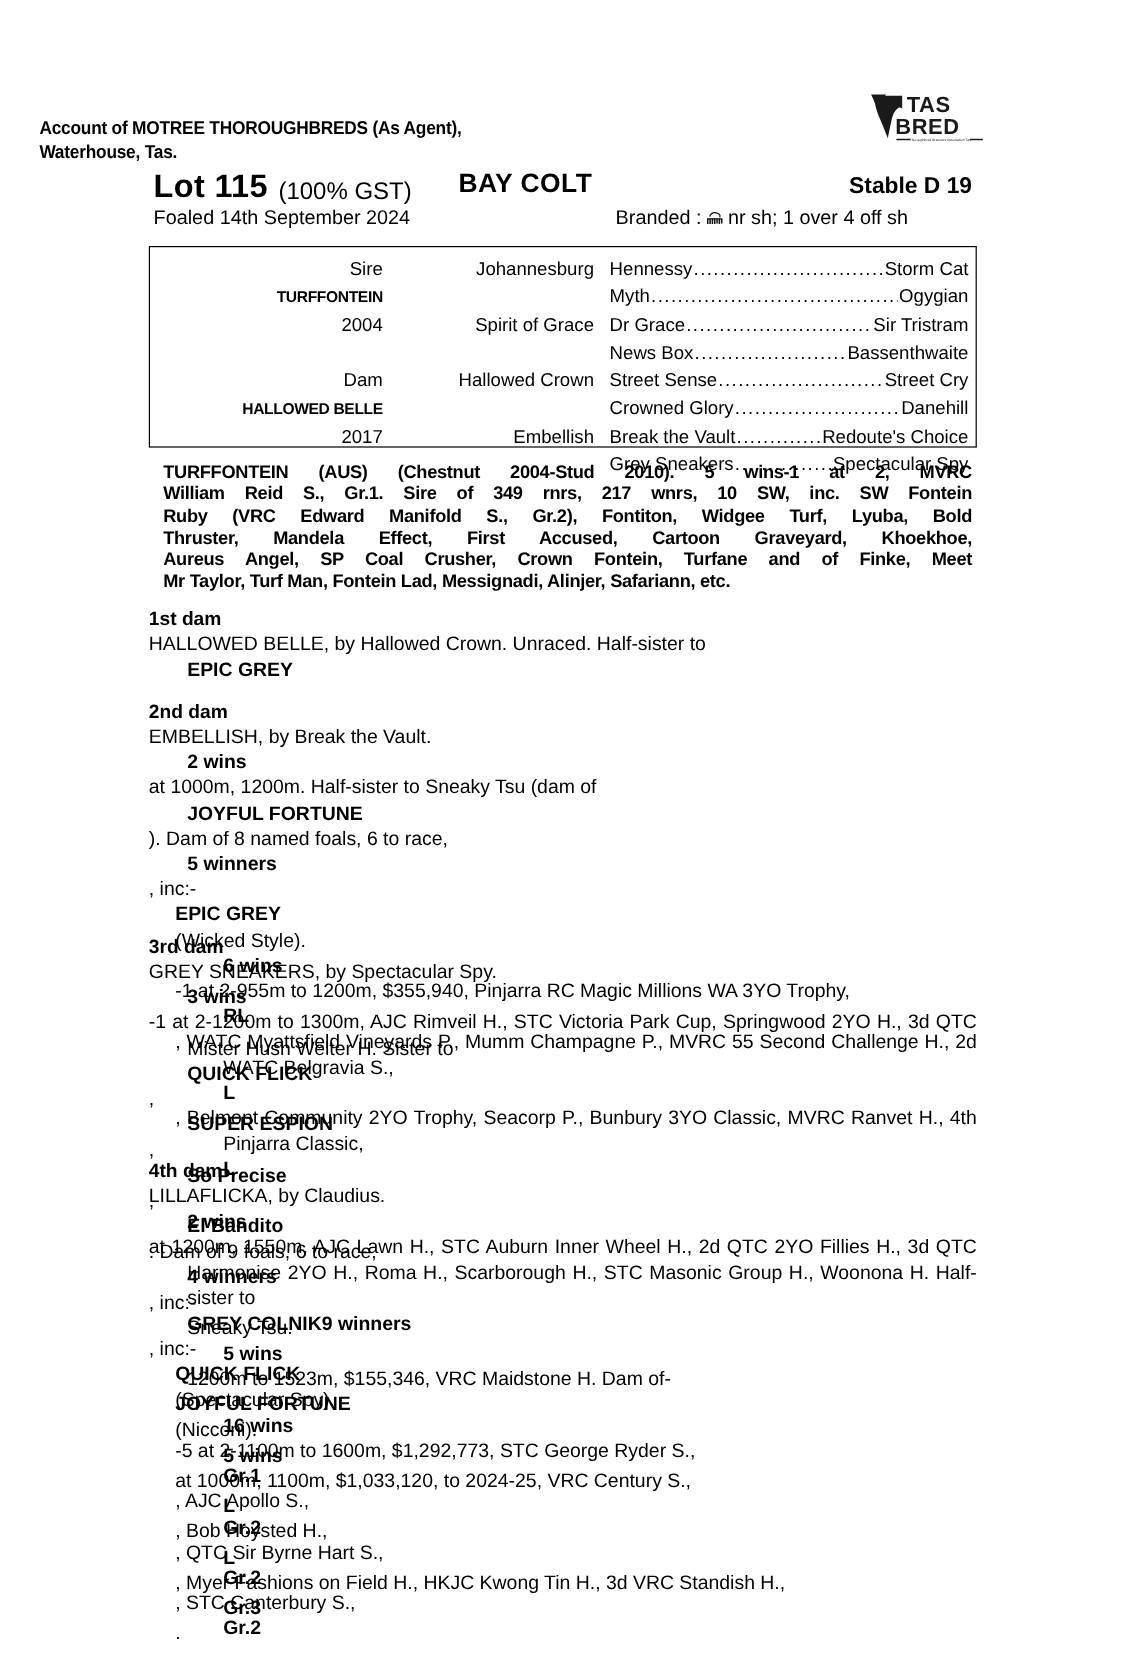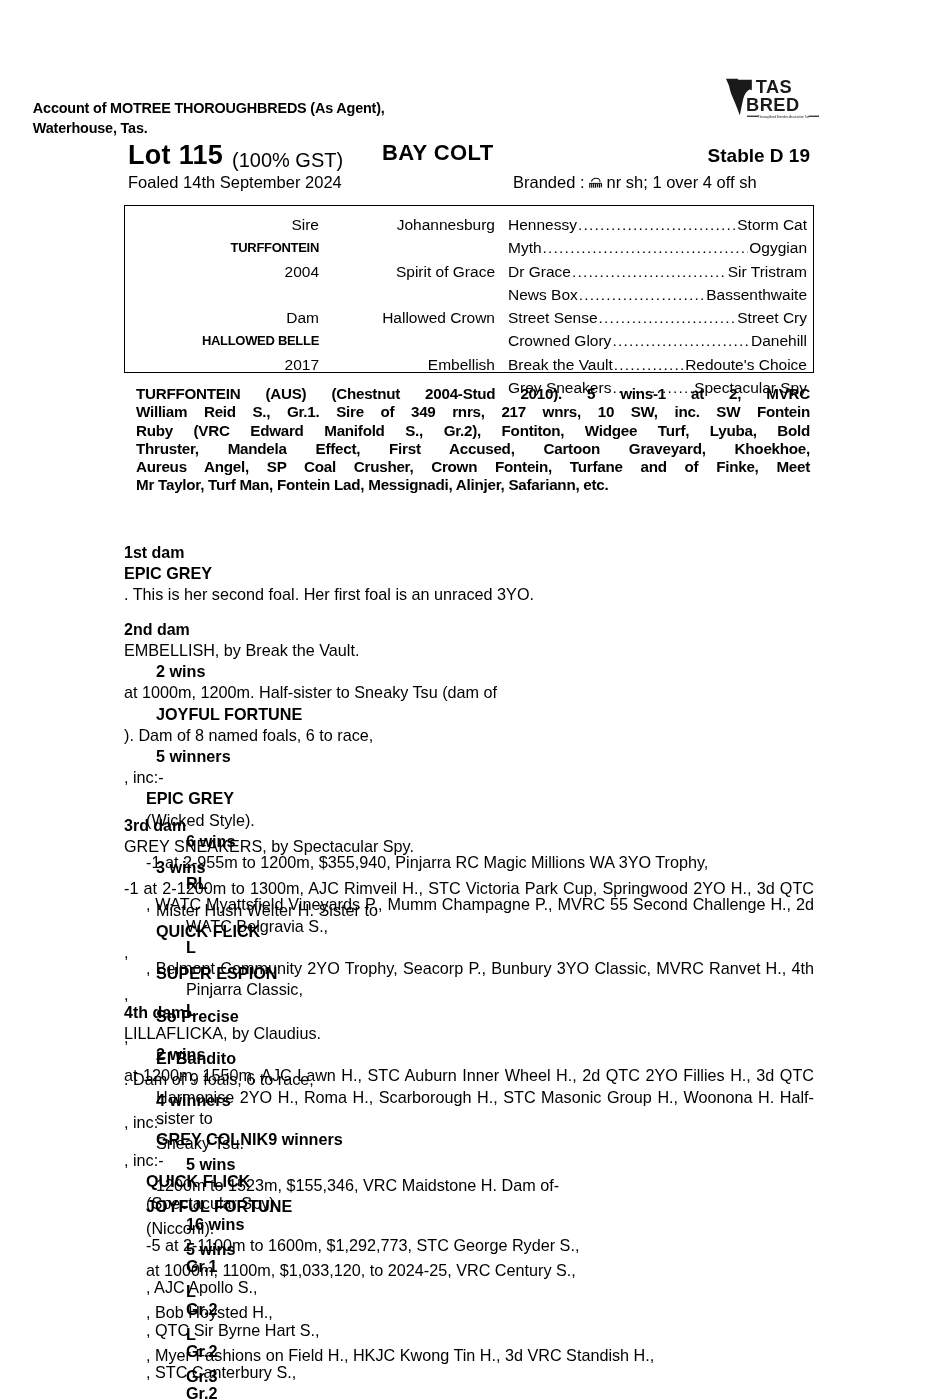--- a/index.html
+++ b/index.html
@@ -156,21 +156,20 @@
     letter-spacing: -0.25px;
   }
   .sirepara > span { display: block; }
 
   
   .section { position: absolute; left: 124px; width: 690px; }
   .dam-head {
     font-weight: bold;
     font-size: 16px;
     margin-bottom: 1px;
-    margin-top: 36px;
   }
   .para {
     font-size: 16.2px;
     line-height: 21.2px;
     text-align: justify;
   }
   .para > span { display: block; }
   .ind1 { padding-left: 32px; text-indent: -32px; }
   .ind2 { padding-left: 62px; text-indent: -40px; }
   .ind3 { padding-left: 62px; text-indent: -30px; }
@@ -287,21 +286,21 @@
       <span style="text-align: justify; text-align-last: justify;">William Reid S., Gr.1. Sire of 349 rnrs, 217 wnrs, 10 SW, inc. SW Fontein</span>
       <span style="text-align: justify; text-align-last: justify;">Ruby (VRC Edward Manifold S., Gr.2), Fontiton, Widgee Turf, Lyuba, Bold</span>
       <span style="text-align: justify; text-align-last: justify;">Thruster, Mandela Effect, First Accused, Cartoon Graveyard, Khoekhoe,</span>
       <span style="text-align: justify; text-align-last: justify;">Aureus Angel, SP Coal Crusher, Crown Fontein, Turfane and of Finke, Meet</span>
       <span>Mr Taylor, Turf Man, Fontein Lad, Messignadi, Alinjer, Safariann, etc.</span>
     </div>
 
   <div id="damsections">
       <div class="section" style="top: 508px;">
         <div class="dam-head">1st dam</div>
-        <div class="para ind1"><b>EPIC GREY</b><span>. This is her second foal. Her first foal is an unraced 3YO.</span></div>
+        <div class="para ind1"><span>HALLOWED BELLE, by Hallowed Crown. Unraced. Half-sister to </span><b>EPIC GREY</b></div>
       </div>
       <div class="section" style="top: 585px;">
         <div class="dam-head">2nd dam</div>
         <div class="para ind1"><span>EMBELLISH, by Break the Vault. </span><b>2 wins</b><span> at 1000m, 1200m. Half-sister to Sneaky Tsu (dam of </span><b>JOYFUL FORTUNE</b><span>). Dam of 8 named foals, 6 to race, </span><b>5 winners</b><span>, inc:-</span></div>
         <div class="para ind2"><b>EPIC GREY</b><span> (Wicked Style). </span><b>6 wins</b><span>-1 at 2-955m to 1200m, $355,940, Pinjarra RC Magic Millions WA 3YO Trophy, </span><b>RL</b><span>, WATC Myattsfield Vineyards P., Mumm Champagne P., MVRC 55 Second Challenge H., 2d WATC Belgravia S., </span><b>L</b><span>, Belmont Community 2YO Trophy, Seacorp P., Bunbury 3YO Classic, MVRC Ranvet H., 4th Pinjarra Classic, </span><b>L</b><span>.</span></div>
       </div>
       <div class="section" style="top: 781px;">
         <div class="dam-head">3rd dam</div>
         <div class="para ind1"><span>GREY SNEAKERS, by Spectacular Spy. </span><b>3 wins</b><span>-1 at 2-1200m to 1300m, AJC Rimveil H., STC Victoria Park Cup, Springwood 2YO H., 3d QTC Mister Hush Welter H. Sister to </span><b>QUICK FLICK</b><span>, </span><b>SUPER ESPION</b><span>, </span><b>So Precise</b><span>, </span><b>El Bandito</b><span>. Dam of 9 foals, 6 to race, </span><b>4 winners</b><span>, inc:-</span></div>
         <div class="para ind3"><span>Sneaky Tsu. </span><b>5 wins</b><span> 1200m to 1523m, $155,346, VRC Maidstone H. Dam of-</span></div>

